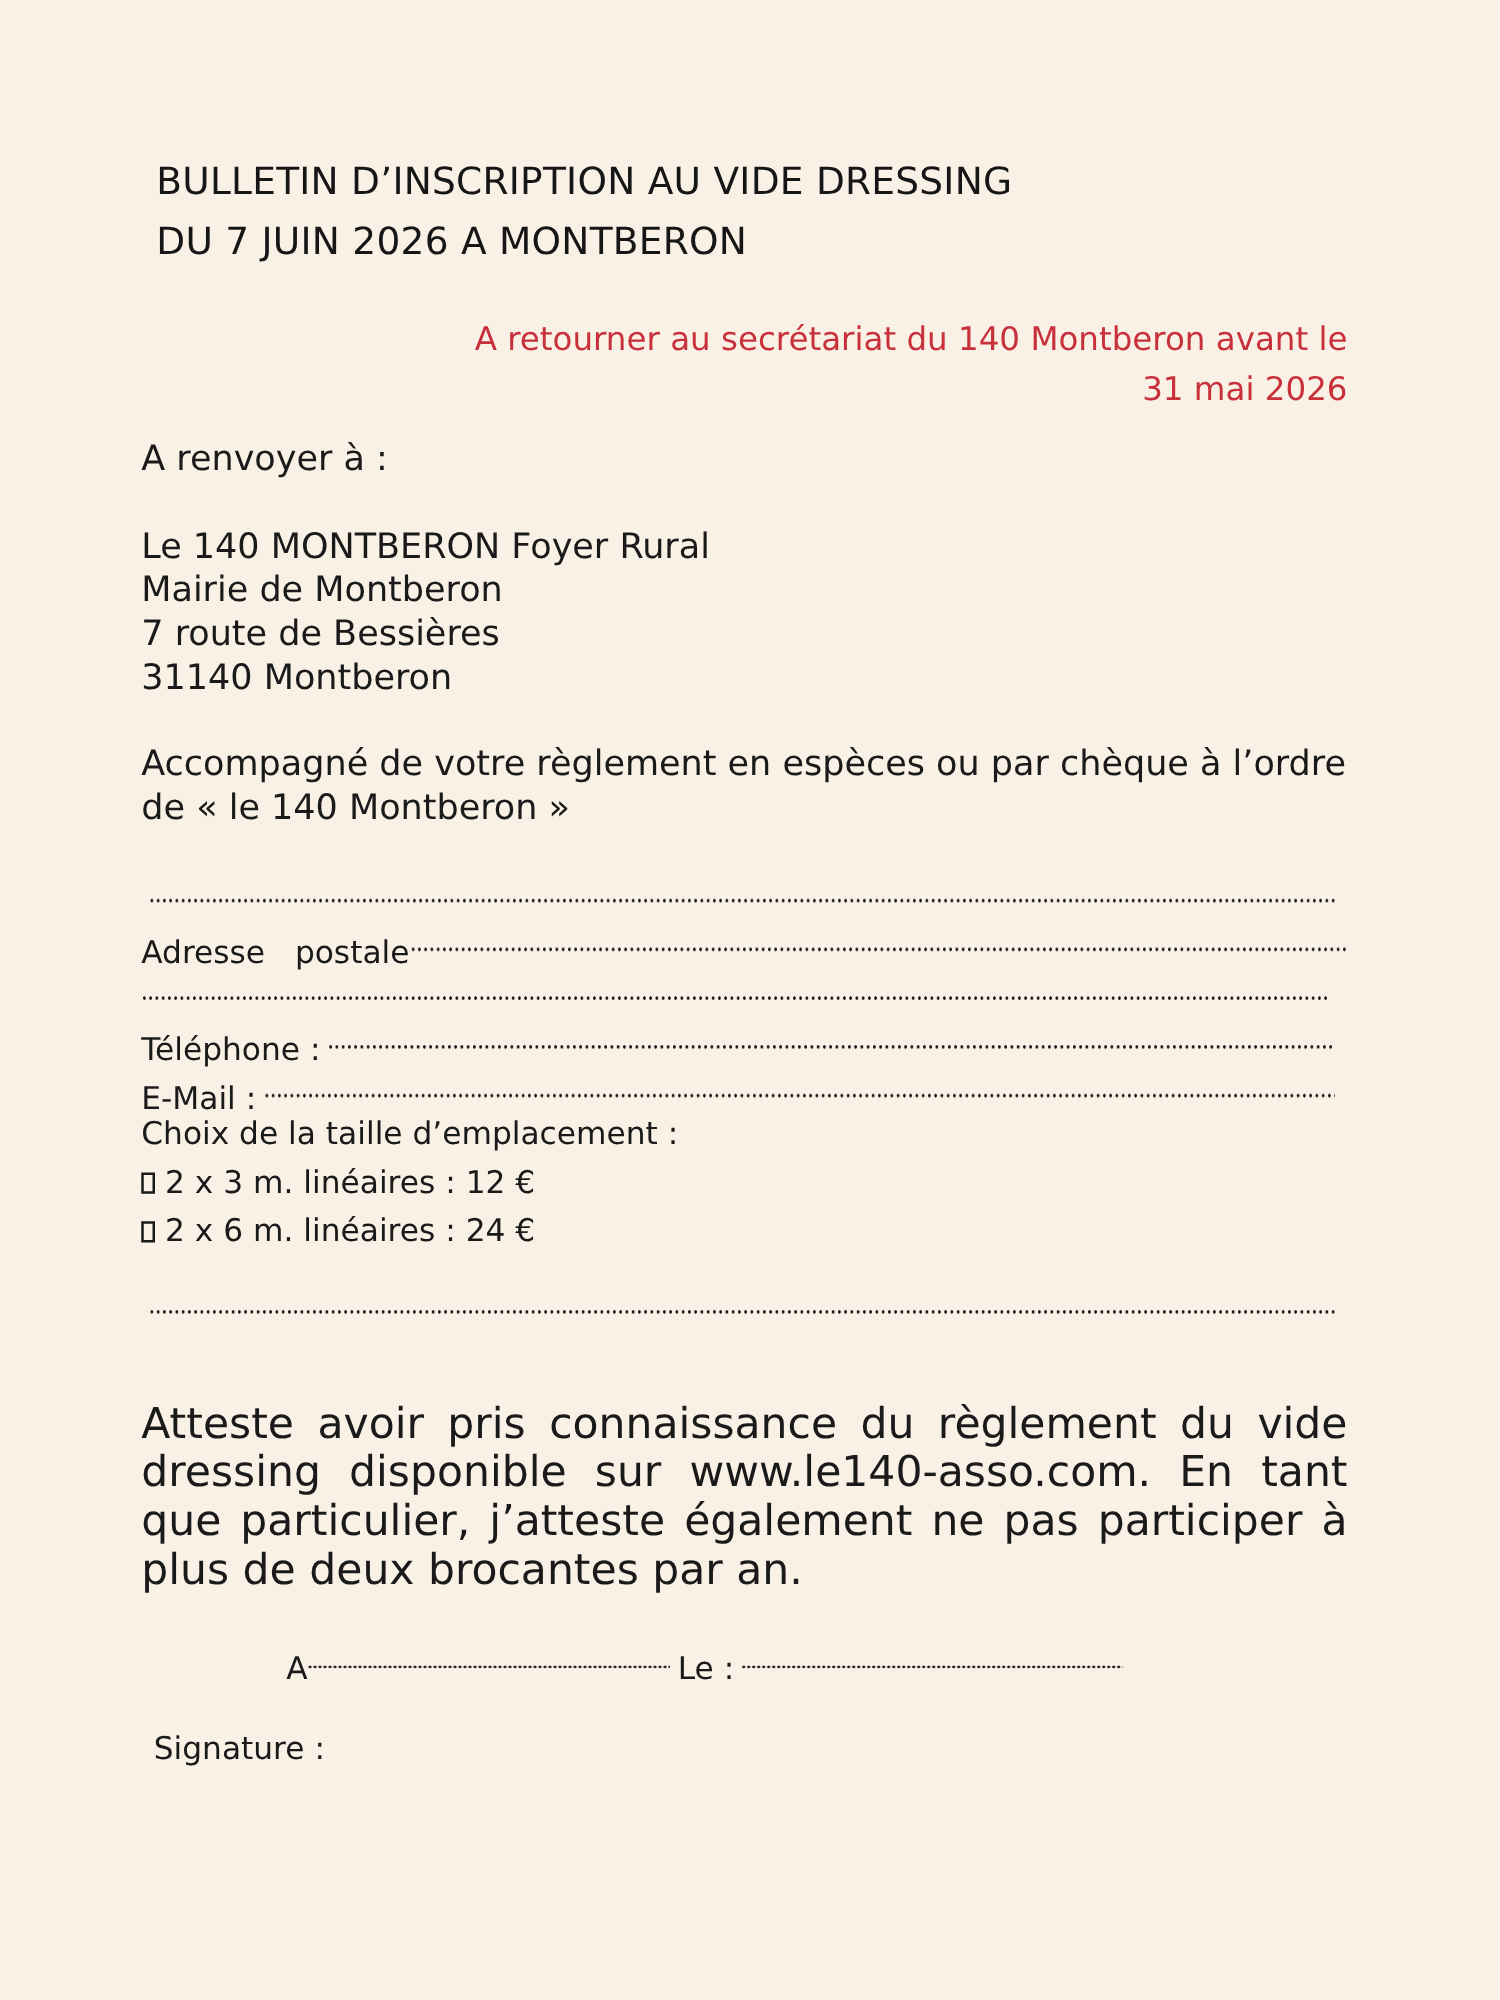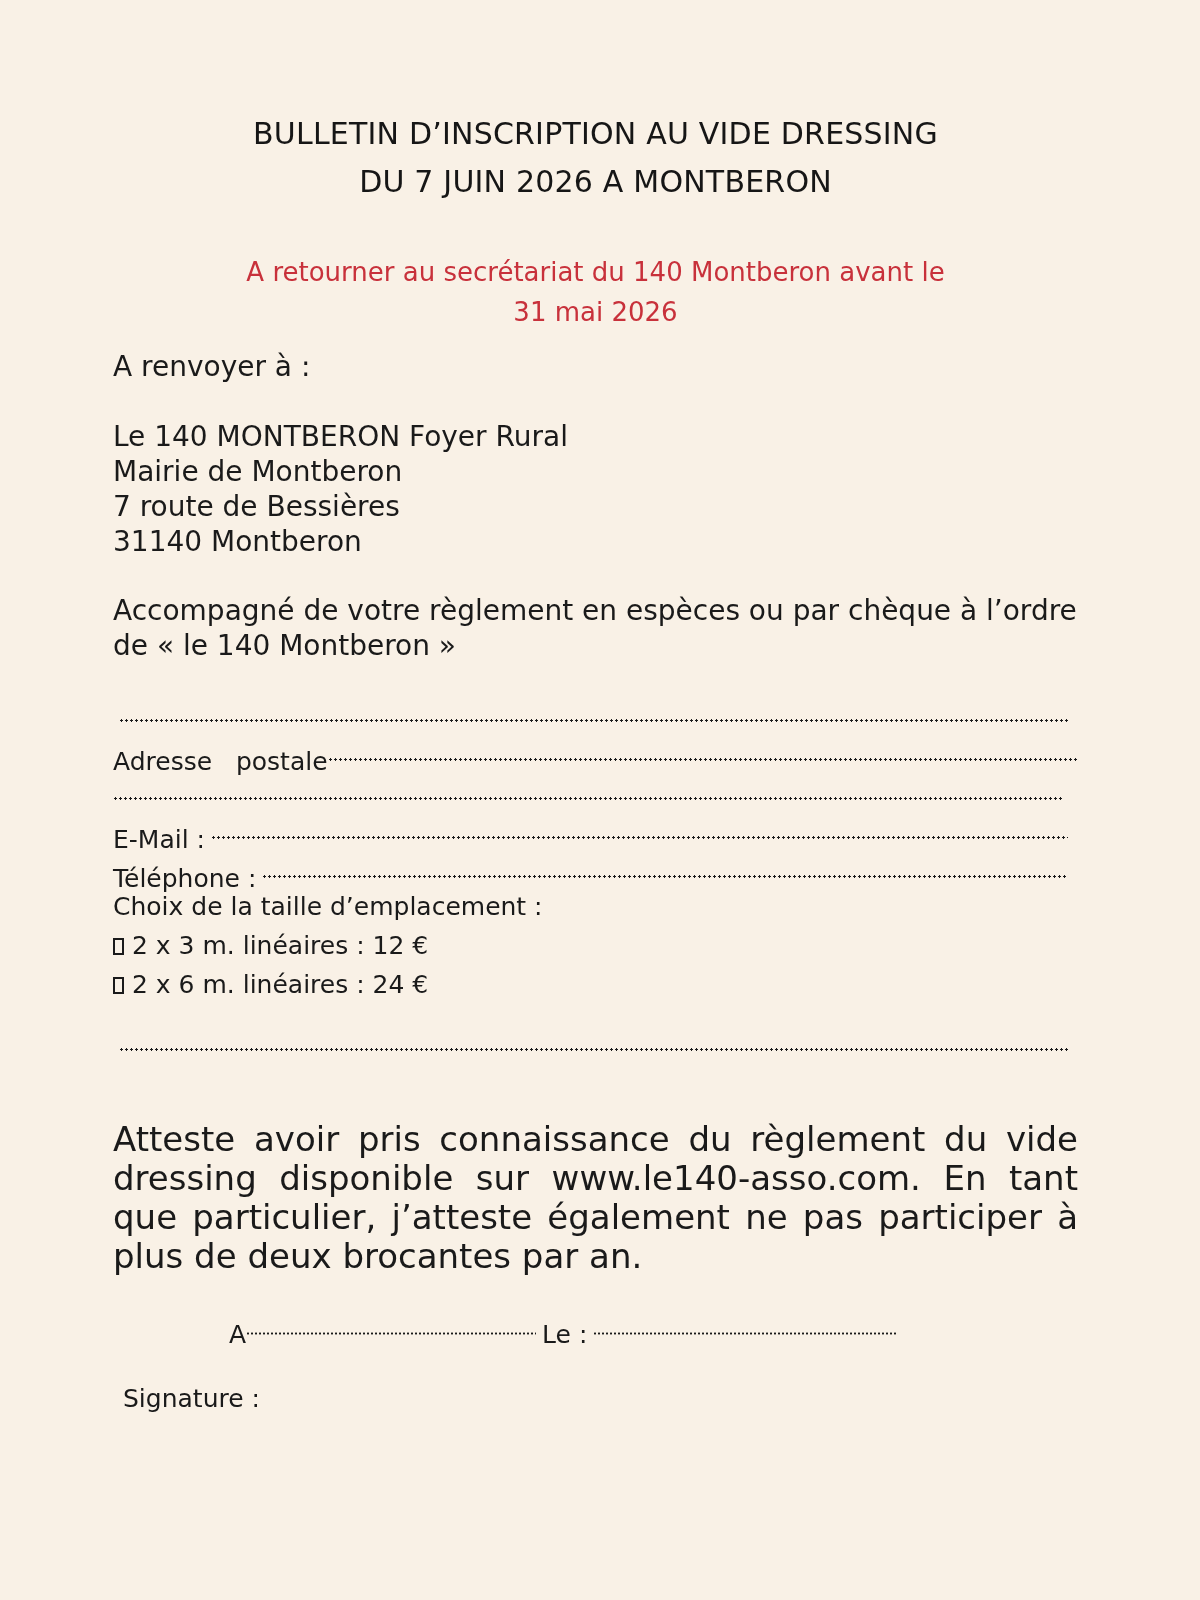--- a/index.html
+++ b/index.html
@@ -19,35 +19,35 @@
       position: absolute;
       left: 113px;
       top: 0;
       width: 965px;
     }
     .title {
       position: absolute;
       left: 0;
       width: 965px;
       top: 110px;
-      text-align: center;
+      text-align: left;
       font-size: 30px;
       line-height: 48px;
       letter-spacing: 0.2px;
       font-weight: normal;
-      margin: 0;
+      margin: 12px;
       color: #161616;
     }
     .title span { display: block; }
     .subtitle {
       position: absolute;
       left: 0;
       width: 965px;
       top: 252px;
-      text-align: center;
+      text-align: right;
       font-size: 26px;
       line-height: 40px;
       color: #c8313b;
     }
     .subtitle span { display: block; }
     .block {
       position: absolute;
       left: 0;
       width: 965px;
       font-size: 28px;
@@ -204,26 +204,26 @@
     <div class="field-row f-name">
       <span class="dots"></span>
     </div>
     <div class="field-row f-addr">
       <span class="label" style="white-space:pre;">Adresse   postale</span>
       <span class="dots"></span>
     </div>
     <div class="field-row f-addr2">
       <span class="dots"></span>
     </div>
+    <div class="field-row f-phone">
+      <span class="label">Téléphone :</span>
+      <span class="dots"></span>
+    </div>
     <div class="field-row f-email">
       <span class="label">E-Mail :</span>
-      <span class="dots"></span>
-    </div>
-    <div class="field-row f-phone">
-      <span class="label">Téléphone :</span>
       <span class="dots"></span>
     </div>
     <div class="option-row">
       <span>Choix de la taille d’emplacement :</span>
     </div>
     <div class="option-row">
       <span class="checkbox"></span><span>2 x 3 m. linéaires : 12 €</span>
     </div>
     <div class="option-row">
       <span class="checkbox"></span><span>2 x 6 m. linéaires : 24 €</span>

